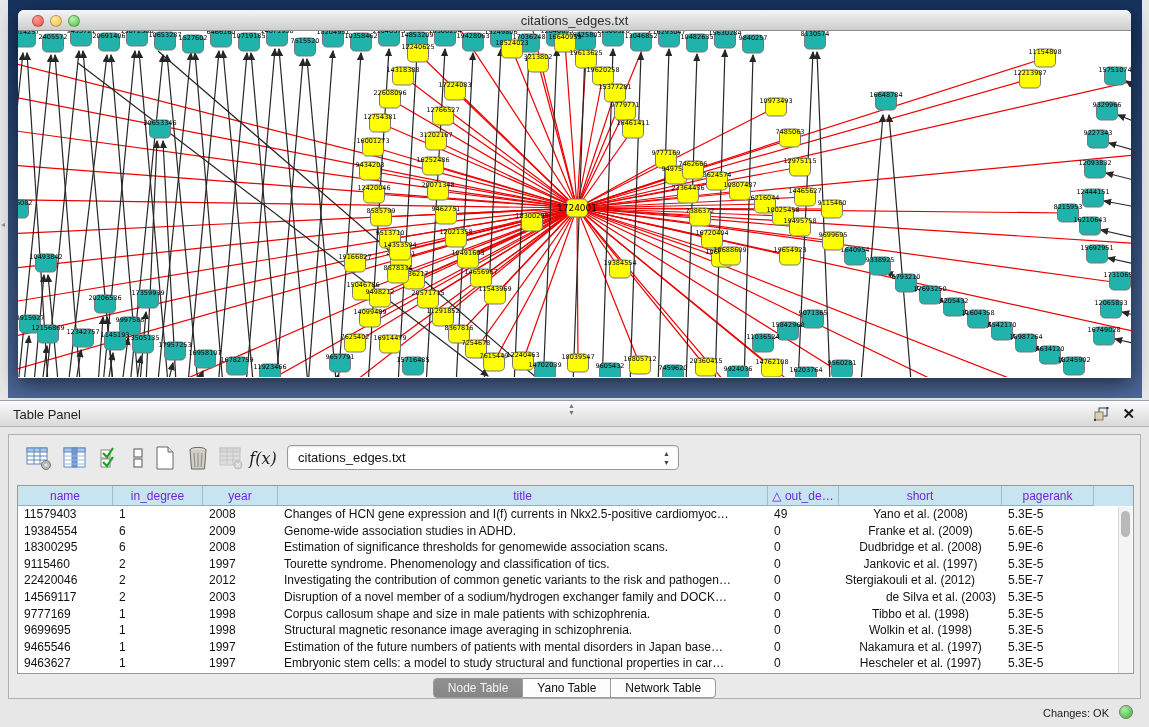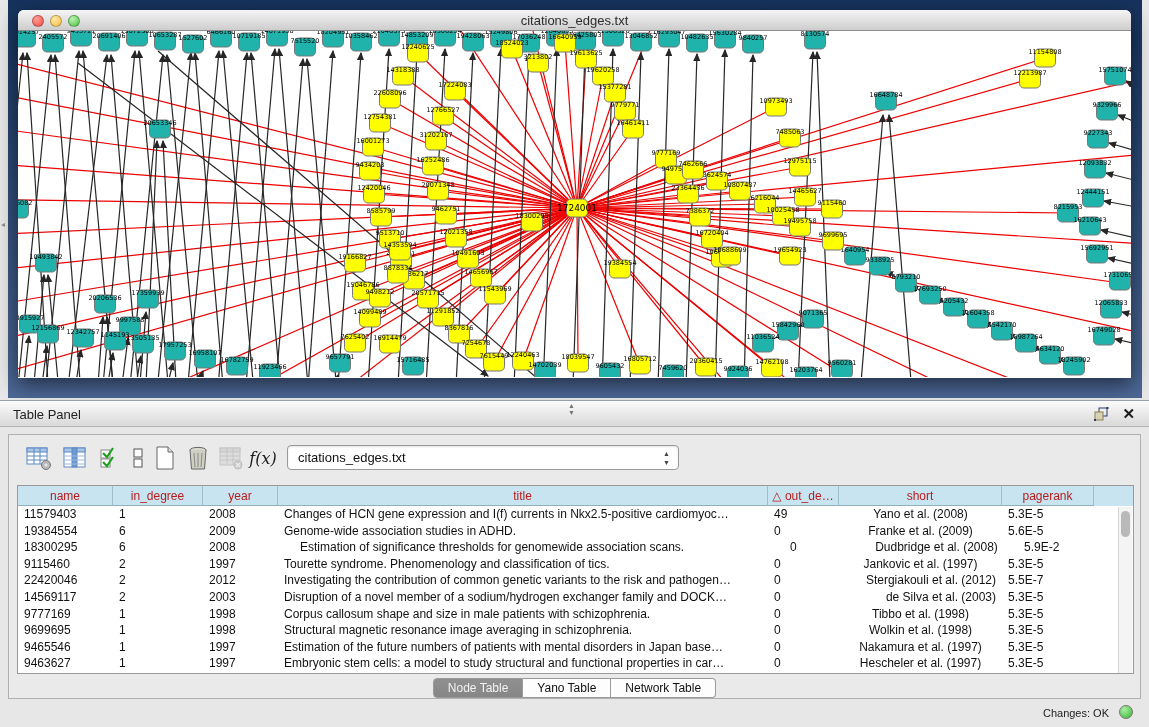--- a/index.html
+++ b/index.html
@@ -44,21 +44,21 @@
   .fx { font-family:"DejaVu Serif", serif; font-style:italic; font-size:16px; color:#1a1a1a; }
   .combo { position:absolute; left:278px; top:10px; width:392px; height:25px; background:#fff;
            border:1px solid #9a9a9a; border-radius:4px; font-size:13px; color:#111;
            line-height:23px; padding-left:10px; box-shadow:inset 0 1px 2px rgba(0,0,0,.12); }
   .combo .arrows { position:absolute; right:8px; top:3px; font-size:7px; color:#444; line-height:9px; text-align:center; }
 
   .tbl { position:absolute; left:8px; top:50px; width:1117px; height:189px; background:#fff;
          border:1px solid #9a9a9a; overflow:hidden; font-size:12px; }
   .tr { display:flex; height:16.6px; line-height:16.6px; white-space:nowrap; }
   .tr.head { height:20px; line-height:20px; background:#c9e4f1; }
-  .th { text-align:center; color:#b91c1c; border-right:1px solid #9fbecd; border-bottom:1px solid #8fb0bf;
+  .th { text-align:center; color:#6d28d9; border-right:1px solid #9fbecd; border-bottom:1px solid #8fb0bf;
         overflow:hidden; text-overflow:ellipsis; }
   .td { padding:0 6px; color:#111; overflow:hidden; }
 
   .vscroll { position:absolute; right:1px; top:21px; width:14px; height:167px;
              background:#f4f4f4; border-left:1px solid #d6d6d6; }
   .vthumb { position:absolute; left:2px; top:4px; width:9px; height:26px; background:#b9b9b9;
             border-radius:5px; }
 
   .tabs { position:absolute; left:0; right:0; top:243px; display:flex; justify-content:center; }
   .tab { height:20px; line-height:19px; padding:0 14px; font-size:12px; color:#111;
@@ -986,41 +986,41 @@
             <div class="td" style="width: 75px;">2009</div>
             <div class="td" style="width: 490px;">Genome-wide association studies in ADHD.</div>
             <div class="td" style="width: 71px;">0</div>
             <div class="td" style="width: 163px; text-align: center;">Franke et al. (2009)</div>
             <div class="td" style="width: 92px;">5.6E-5</div>
           </div>
           <div class="tr">
             <div class="td" style="width: 95px;">18300295</div>
             <div class="td" style="width: 90px;">6</div>
             <div class="td" style="width: 75px;">2008</div>
-            <div class="td" style="width: 490px; margin-left: 16px;">Estimation of significance thresholds for genomewide association scans.</div>
+            <div class="td" style="width: 490px;">Estimation of significance thresholds for genomewide association scans.</div>
             <div class="td" style="width: 71px;">0</div>
             <div class="td" style="width: 163px; text-align: center;">Dudbridge et al. (2008)</div>
-            <div class="td" style="width: 92px;">5.9E-2</div>
+            <div class="td" style="width: 92px;">5.9E-6</div>
           </div>
           <div class="tr">
             <div class="td" style="width: 95px;">9115460</div>
             <div class="td" style="width: 90px;">2</div>
             <div class="td" style="width: 75px;">1997</div>
             <div class="td" style="width: 490px;">Tourette syndrome. Phenomenology and classification of tics.</div>
             <div class="td" style="width: 71px;">0</div>
             <div class="td" style="width: 163px; text-align: center;">Jankovic et al. (1997)</div>
             <div class="td" style="width: 92px;">5.3E-5</div>
           </div>
           <div class="tr">
             <div class="td" style="width: 95px;">22420046</div>
             <div class="td" style="width: 90px;">2</div>
             <div class="td" style="width: 75px;">2012</div>
             <div class="td" style="width: 490px;">Investigating the contribution of common genetic variants to the risk and pathogen…</div>
             <div class="td" style="width: 71px;">0</div>
-            <div class="td" style="width: 163px; text-align: right;">Stergiakouli et al. (2012)</div>
+            <div class="td" style="width: 163px; text-align: left;">Stergiakouli et al. (2012)</div>
             <div class="td" style="width: 92px;">5.5E-7</div>
           </div>
           <div class="tr">
             <div class="td" style="width: 95px;">14569117</div>
             <div class="td" style="width: 90px;">2</div>
             <div class="td" style="width: 75px;">2003</div>
             <div class="td" style="width: 490px;">Disruption of a novel member of a sodium/hydrogen exchanger family and DOCK…</div>
             <div class="td" style="width: 71px;">0</div>
             <div class="td" style="width: 163px; text-align: right;">de Silva et al. (2003)</div>
             <div class="td" style="width: 92px;">5.3E-5</div>

